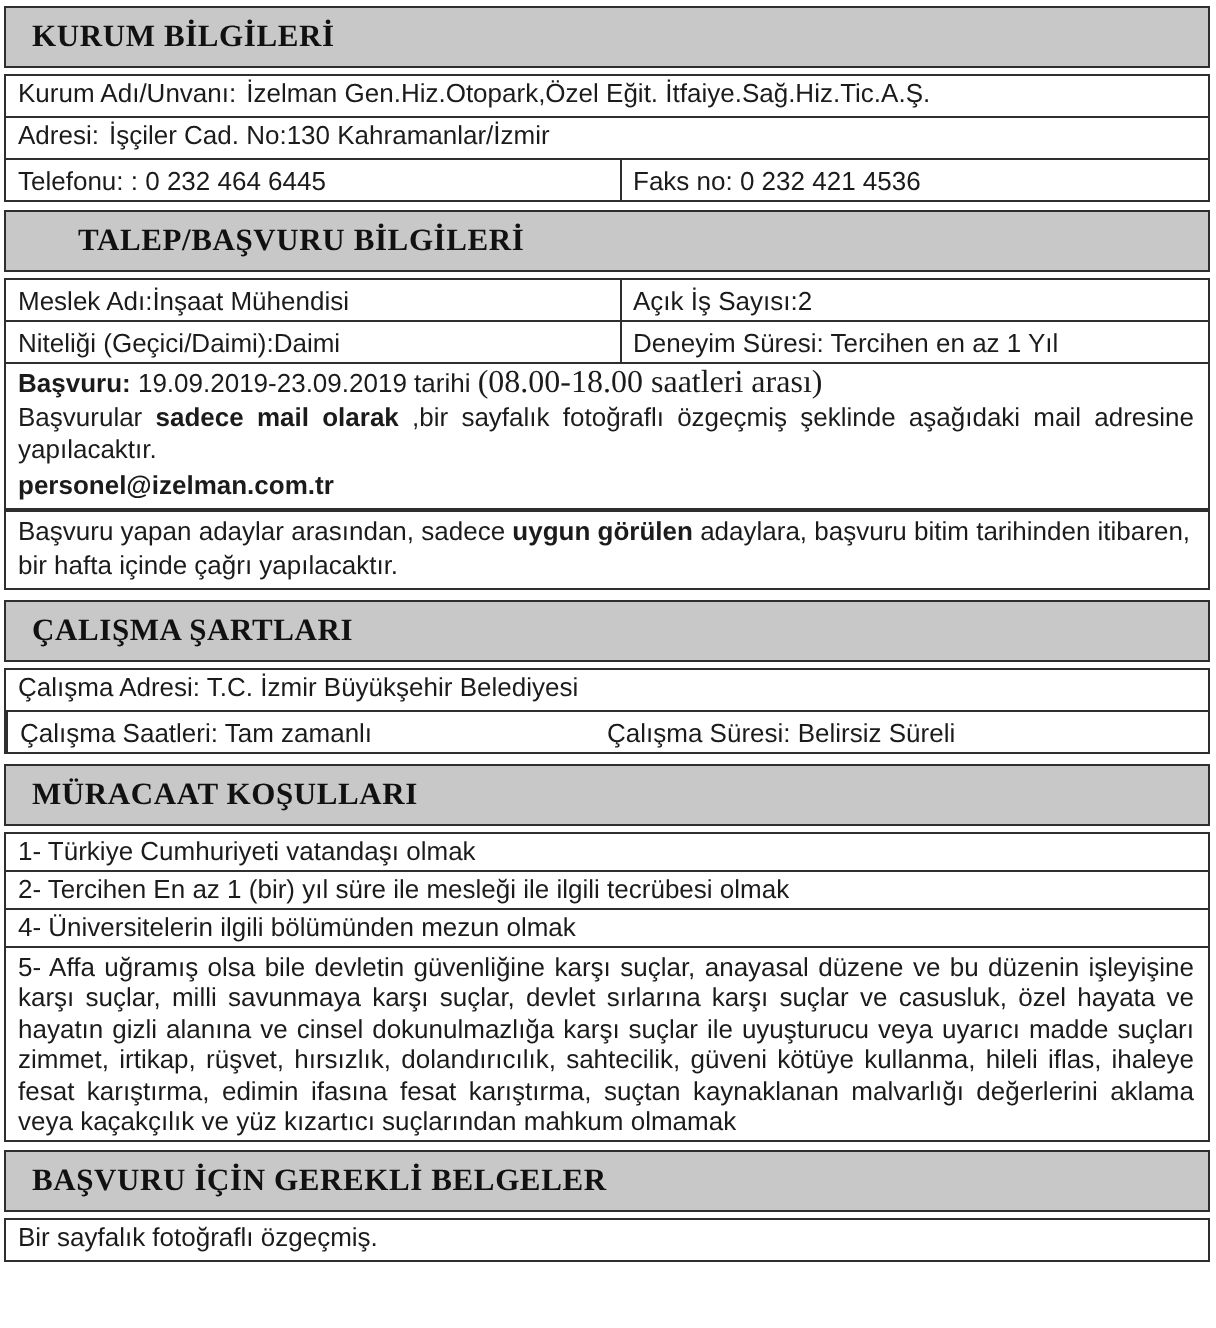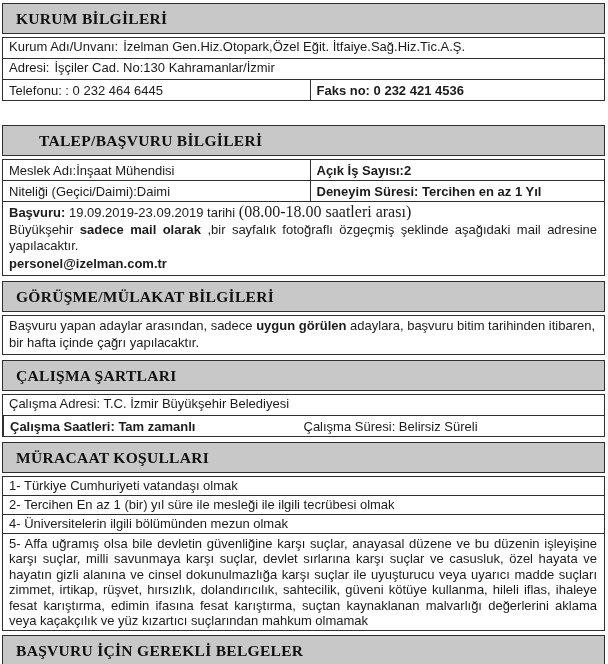--- a/index.html
+++ b/index.html
@@ -41,35 +41,35 @@
     border-bottom:1px solid var(--bc);
     min-height:21px;
     display:flex;align-items:flex-start;
     padding:1px 6px;
     font-size:13px;
     line-height:15px;
   }
   .row2{padding:0;align-items:stretch;justify-content:center;}
   .cell{display:flex;align-items:center;padding:1px 6px;}
   .cell-l{width:51%;flex:none;}
-  .cell-r{flex:1;border-left:1px solid var(--bc);font-weight:bold;}
+  .cell-r{flex:1;border-left:1px solid var(--bc);}
   .lbl{white-space:nowrap;}
   .val{margin-left:5px;}
   .parabox{
     border-left:1px solid var(--bc);
     border-right:1px solid var(--bc);
     border-bottom:1px solid var(--bc);
     padding:2px 7px 3px 6px;
     font-size:13px;
     line-height:16.5px;
   }
   .justify{text-align:justify;}
   .small{font-size:16px;font-family:Liberation Serif, serif;}
   b,.bold{font-weight:700;}
-  .mt7{margin-top:24px;padding-left:36px;}
+  .mt7{margin-top:4px;padding-left:36px;}
   .mt5{margin-top:5px;}
   .mt4{margin-top:4px;}
   .tight{line-height:15.4px;padding-bottom:2px;}
   .email-line{font-weight:700;margin-top:1px;}
 </style>
 </head>
 <body>
 
 <div class="page">
 
@@ -113,29 +113,26 @@
       </div>
       <div class="cell cell-r">
         <span>Deneyim Süresi: Tercihen en az 1 Yıl</span>
       </div>
     </div>
     <div class="parabox">
       <div>
         <b>Başvuru:</b><span> 19.09.2019-23.09.2019 tarihi </span><span class="small">(08.00-18.00 saatleri arası)</span>
       </div>
       <div class="justify">
-        <span>Büyükşehir </span><b>sadece mail olarak</b><span> ,bir sayfalık fotoğraflı özgeçmiş şeklinde aşağıdaki mail adresine yapılacaktır.</span>
+        <span>Başvurular </span><b>sadece mail olarak</b><span> ,bir sayfalık fotoğraflı özgeçmiş şeklinde aşağıdaki mail adresine yapılacaktır.</span>
       </div>
       <div class="email-line">personel@izelman.com.tr</div>
     </div>
   </div>
 
-  <div class="band mt5">
-    <span>GÖRÜŞME/MÜLAKAT BİLGİLERİ</span>
-  </div>
   <div class="rows">
     <div class="parabox">
       <span>Başvuru yapan adaylar arasından,  sadece </span><b>uygun görülen</b><span> adaylara, başvuru bitim tarihinden itibaren, bir hafta içinde çağrı yapılacaktır.</span>
     </div>
   </div>
 
   <div class="band mt5">
     <span>ÇALIŞMA ŞARTLARI</span>
   </div>
   <div class="rows">

